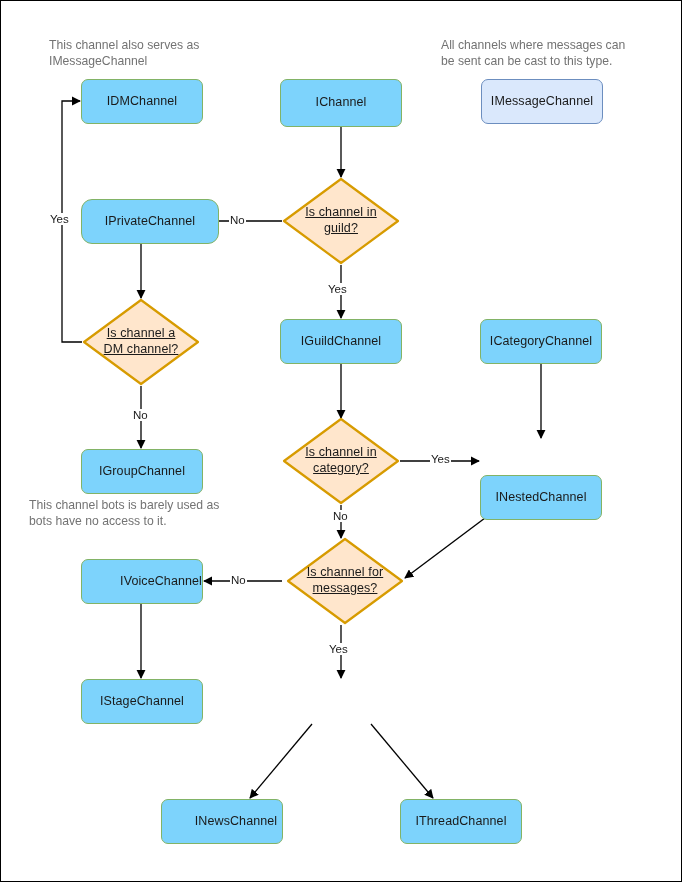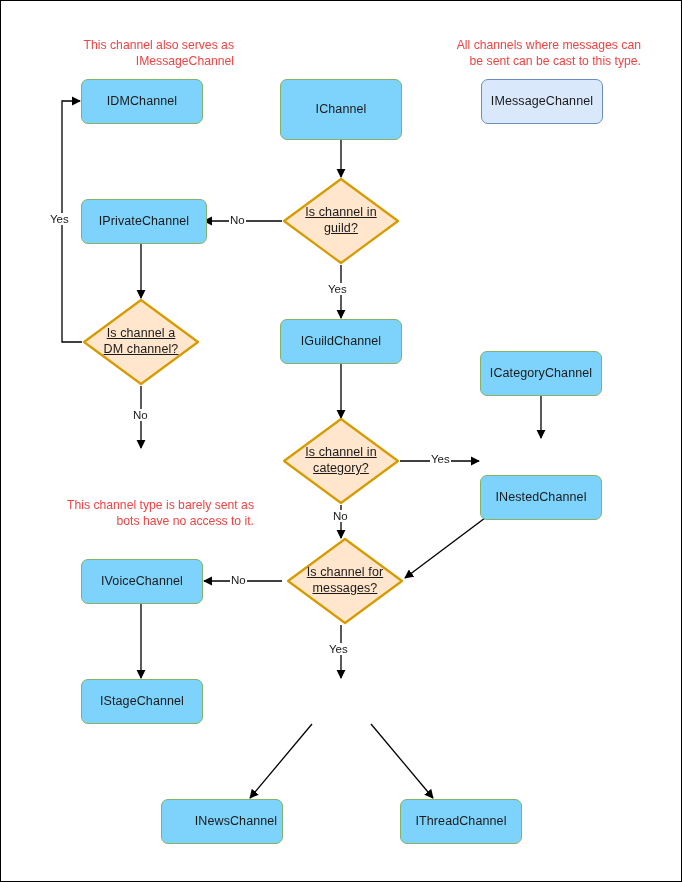--- a/index.html
+++ b/index.html
@@ -65,22 +65,22 @@
   }
   .diamond-label {
     position: relative;
     z-index: 2;
     white-space: pre-line;
     text-decoration: underline;
   }
   .note {
     position: absolute;
     font-size: 12.2px;
-    color: #ef4444;
-    text-align: right;
+    color: #737373;
+    text-align: left;
     line-height: 1.3;
     white-space: pre-line;
   }
   .edge-label {
     position: absolute;
     font-size: 11.5px;
     color: #1a1a1a;
     background: #ffffff;
     padding: 0 1px;
     white-space: nowrap;
@@ -132,36 +132,36 @@
       <path d="M 370 723 L 432 797"></path>
     </g>
   </svg>
 
   <div class="note" style="left:48px; top:37px; width:185px;">This channel also serves as
 IMessageChannel</div>
 
   <div class="note" style="left:440px; top:37px; width:200px;">All channels where messages can
 be sent can be cast to this type.</div>
 
-  <div class="note" style="left:28px; top:497px; width:225px;">This channel type is barely sent as
+  <div class="note" style="left:28px; top:497px; width:225px;">This channel bots is barely used as
 bots have no access to it.</div>
 
   <div class="node box green" style="left:80px; top:78px; width:122px; height:45px;">
     <span>IDMChannel</span>
   </div>
 
-  <div class="node box green" style="left:279px; top:78px; width:122px; height:61px;">
+  <div class="node box green" style="left:279px; top:78px; width:122px; height:48px;">
     <span>IChannel</span>
   </div>
 
   <div class="node box blue" style="left:480px; top:78px; width:122px; height:45px;">
     <span>IMessageChannel</span>
   </div>
 
-  <div class="node box green" style="left:80px; top:198px; width:126px; height:45px;">
+  <div class="node box green" style="left:80px; top:198px; width:138px; height:45px;border-radius:11px;">
     <span>IPrivateChannel</span>
   </div>
 
   <div class="node diamond" style="left:281px; top:176px; width:118px; height:88px;">
     <svg class="diamond-svg" viewBox="0 0 118 88" preserveAspectRatio="none">
       <polygon points="59,2 116,44 59,86 2,44" fill="#ffe6cc" stroke="#d79b00" stroke-width="2.2" stroke-linejoin="round"></polygon>
     </svg>
     <span class="diamond-label">Is channel in
 guild?</span>
   </div>
@@ -171,24 +171,27 @@
       <polygon points="59,2 116,44 59,86 2,44" fill="#ffe6cc" stroke="#d79b00" stroke-width="2.2" stroke-linejoin="round"></polygon>
     </svg>
     <span class="diamond-label">Is channel a
 DM channel?</span>
   </div>
 
   <div class="node box green" style="left:279px; top:318px; width:122px; height:45px;border-radius:7px;">
     <span>IGuildChannel</span>
   </div>
 
-  <div class="node box green" style="left:479px; top:318px; width:122px; height:45px;margin-top:32px;">
+  <div class="node box green" style="left:479px; top:318px; width:122px; height:45px;">
     <span>ICategoryChannel</span>
   </div>
 
+  <div class="node box green" style="left:80px; top:448px; width:122px; height:45px;">
+    <span>IGroupChannel</span>
+  </div>
 
   <div class="node diamond" style="left:281px; top:416px; width:118px; height:88px;">
     <svg class="diamond-svg" viewBox="0 0 118 88" preserveAspectRatio="none">
       <polygon points="59,2 116,44 59,86 2,44" fill="#ffe6cc" stroke="#d79b00" stroke-width="2.2" stroke-linejoin="round"></polygon>
     </svg>
     <span class="diamond-label">Is channel in
 category?</span>
   </div>
 
   <div class="node box green" style="left:479px; top:438px; width:122px; height:45px;margin-top:36px;">
@@ -196,21 +199,21 @@
   </div>
 
   <div class="node diamond" style="left:285px; top:536px; width:118px; height:88px;">
     <svg class="diamond-svg" viewBox="0 0 118 88" preserveAspectRatio="none">
       <polygon points="59,2 116,44 59,86 2,44" fill="#ffe6cc" stroke="#d79b00" stroke-width="2.2" stroke-linejoin="round"></polygon>
     </svg>
     <span class="diamond-label">Is channel for
 messages?</span>
   </div>
 
-  <div class="node box green" style="left:80px; top:558px; width:122px; height:45px;">
+  <div class="node box green" style="left:80px; top:558px; width:122px; height:45px;justify-content:flex-end;">
     <span>IVoiceChannel</span>
   </div>
 
   <div class="node box green" style="left:80px; top:678px; width:122px; height:45px;">
     <span>IStageChannel</span>
   </div>
 
 
   <div class="node box green" style="left:160px; top:798px; width:122px; height:45px;padding-left:28px;">
     <span>INewsChannel</span>

